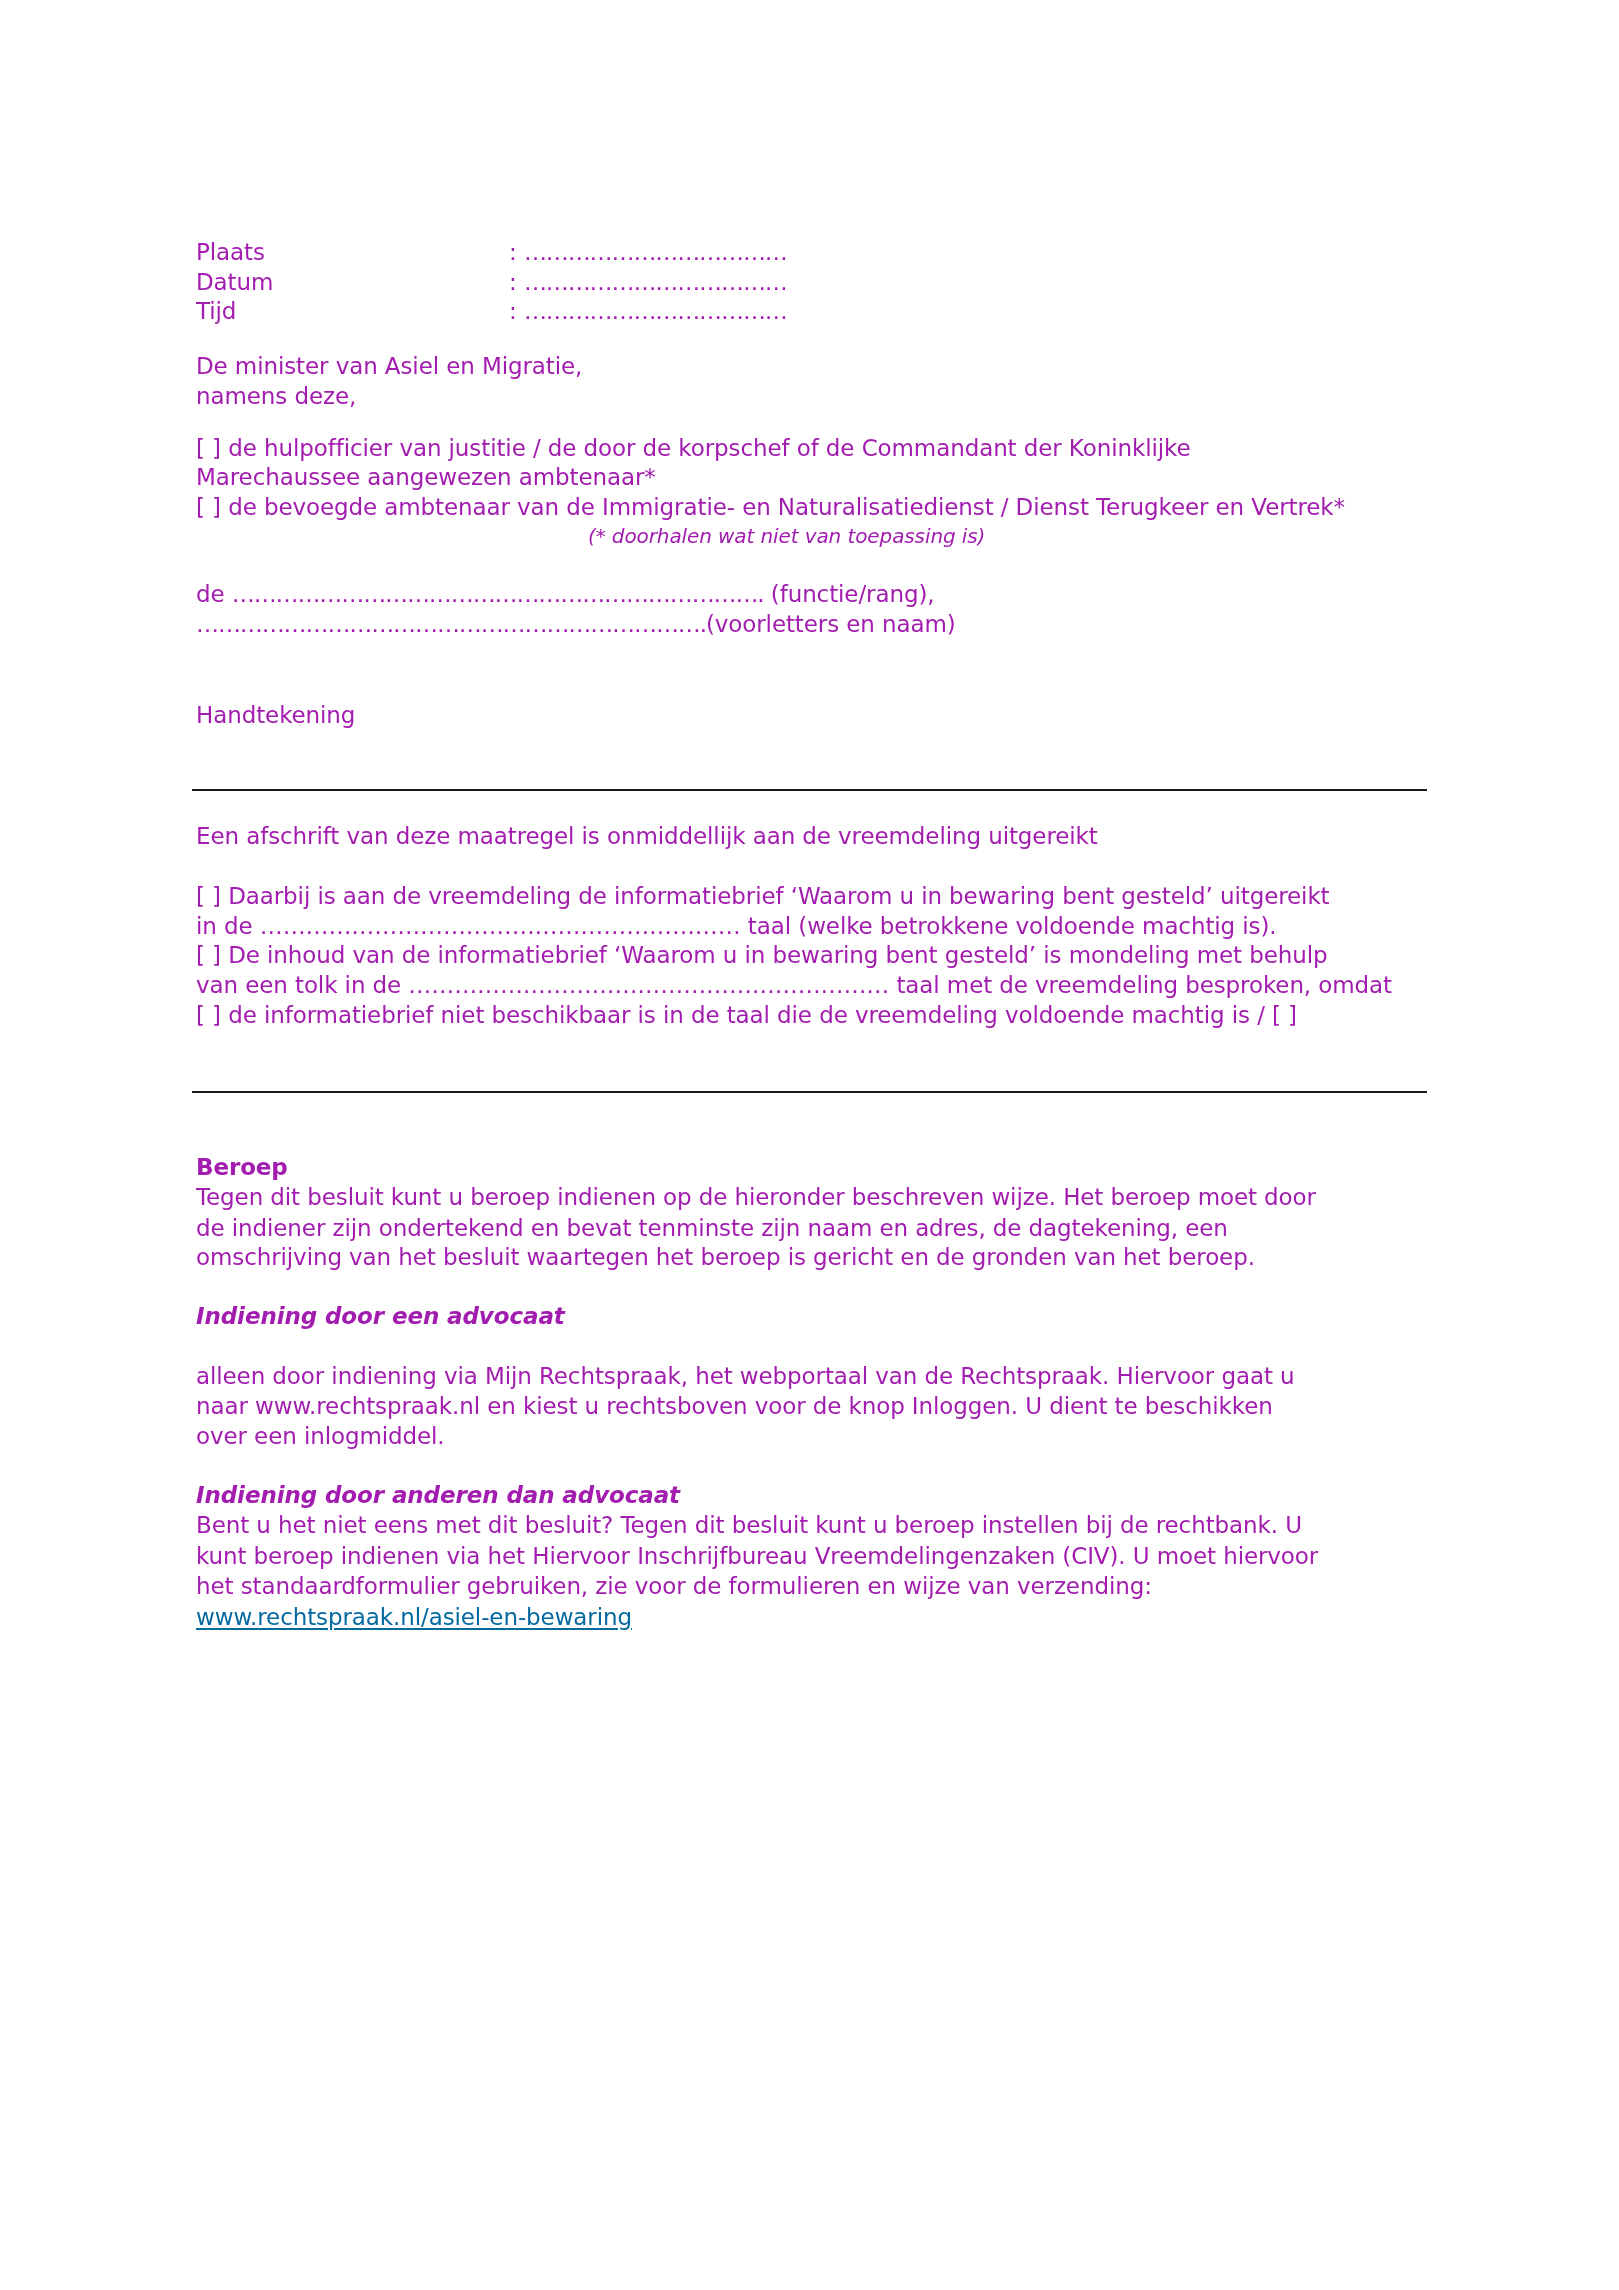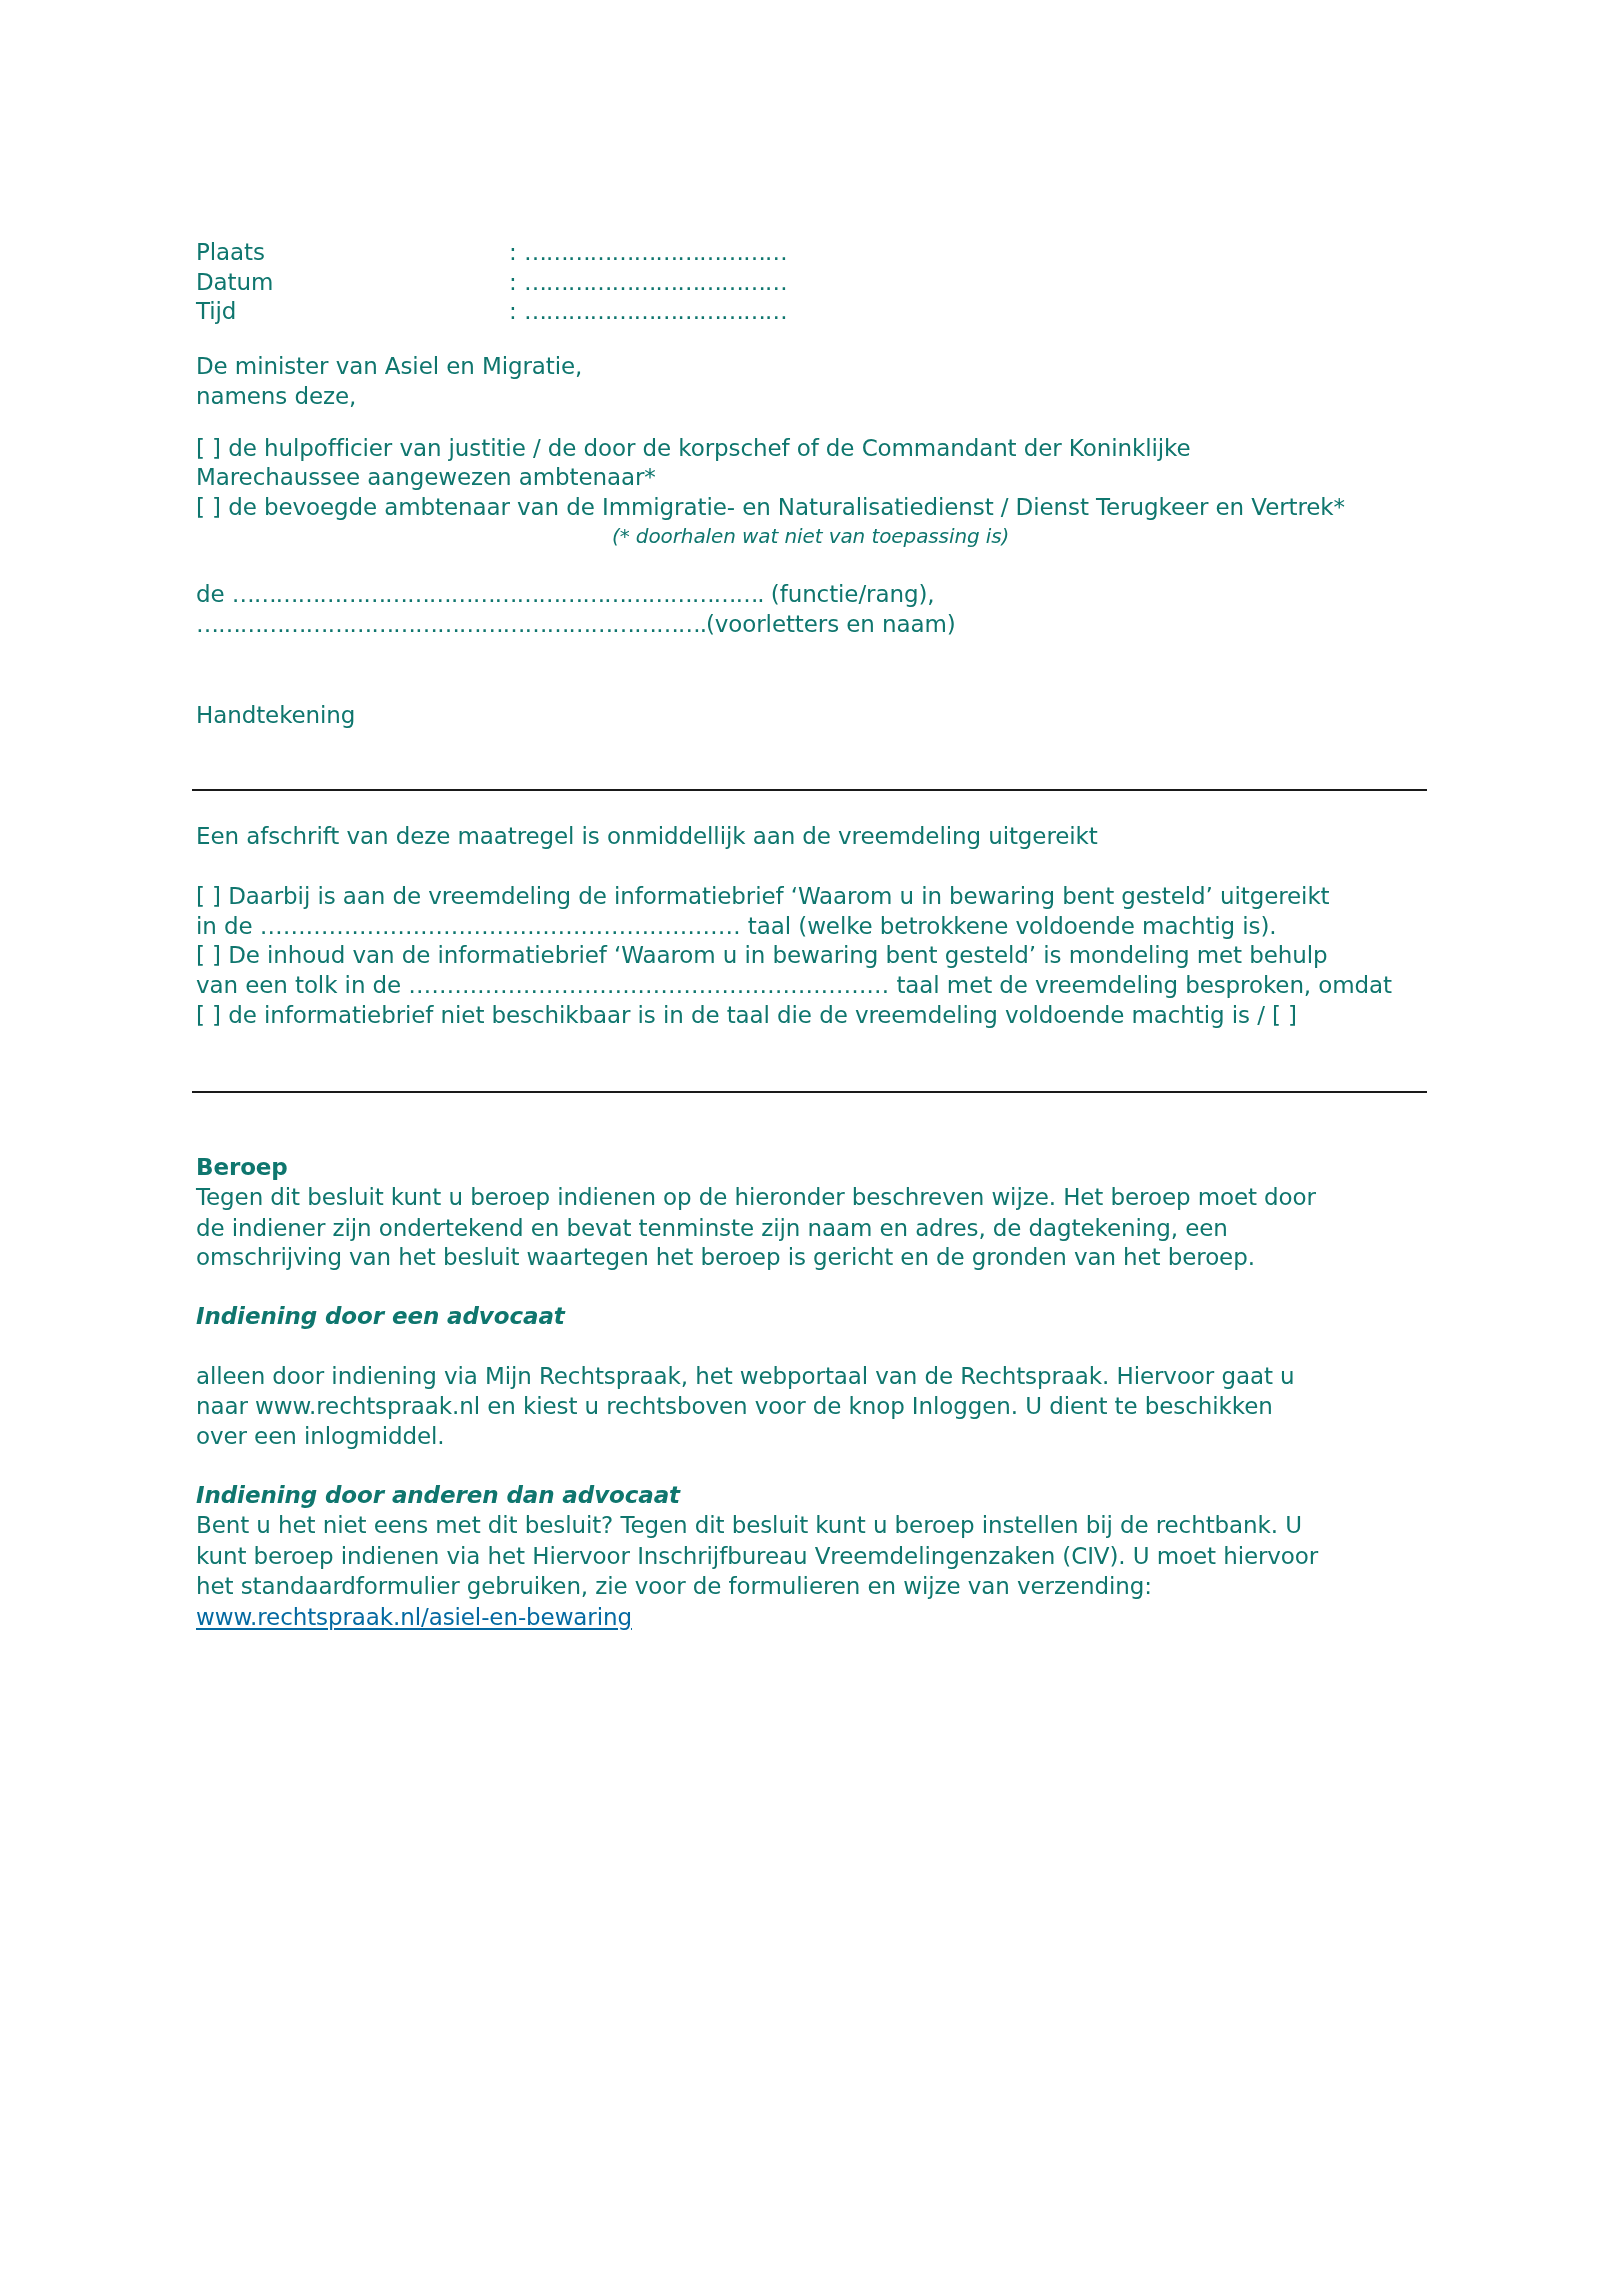--- a/index.html
+++ b/index.html
@@ -5,30 +5,30 @@
   html, body { margin: 0; padding: 0; background: #ffffff; }
   body { width: 1619px; height: 2291px; position: relative; overflow: hidden; }
   .page { position: absolute; left: 0; top: 0; width: 1619px; height: 2291px; background: #ffffff; }
   .ln {
     position: absolute;
     left: 196px;
     font-family: "DejaVu Sans", sans-serif;
     font-size: 23px;
     line-height: 30px;
     height: 30px;
-    color: #0f766e;
+    color: #a21caf;
     white-space: pre;
     letter-spacing: -0.1px;
   }
   .field-label { left: 196px; }
   .field-sep { left: 509px; }
   .field-dots { letter-spacing: -1.1px; }
   .dots { letter-spacing: -1.1px; }
   .italic { font-style: italic; font-weight: bold; }
-  .note { font-size: 20px; font-style: italic; left: 612px; }
+  .note { font-size: 20px; font-style: italic; left: 588px; }
   .bold { font-weight: bold; }
   .rule { position: absolute; left: 192px; width: 1235px; height: 1.8px; background: #1a1a1a; }
   .link { color: #0369a1; text-decoration: underline; text-underline-offset: 2.7px; cursor: pointer; }
 </style>
 </head>
 <body>
 
 <div class="page">
 
   <div>

